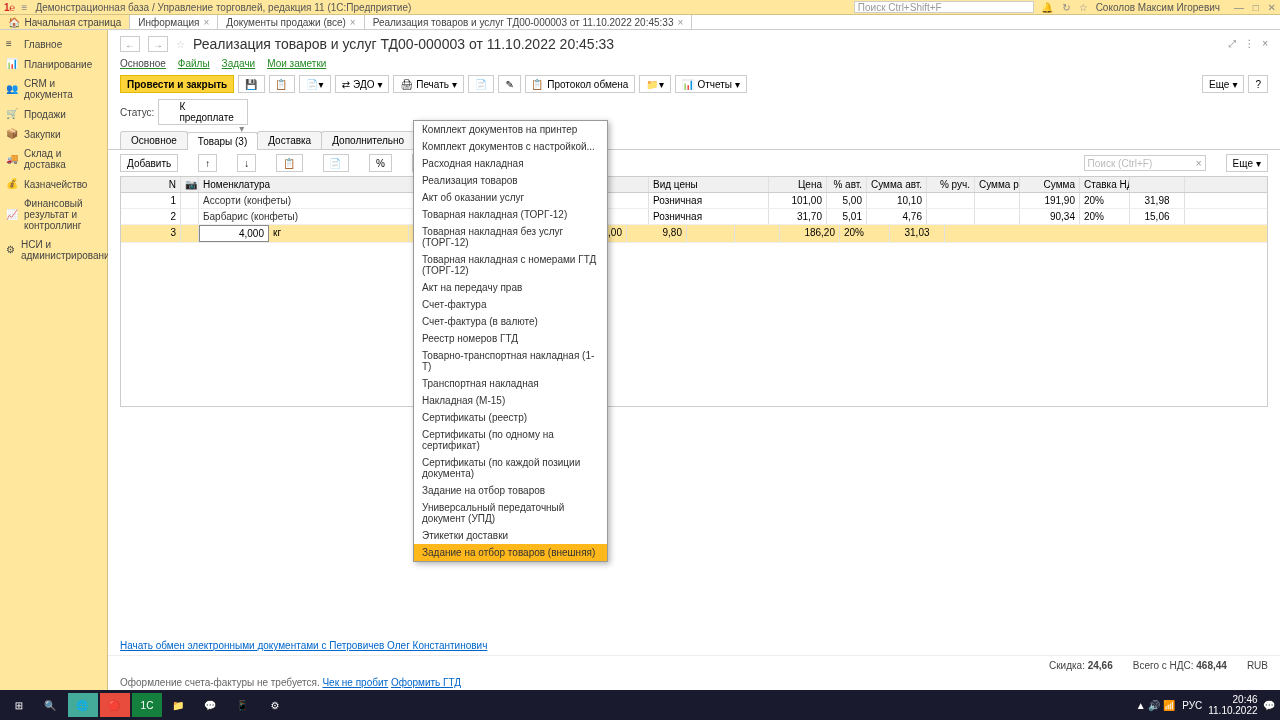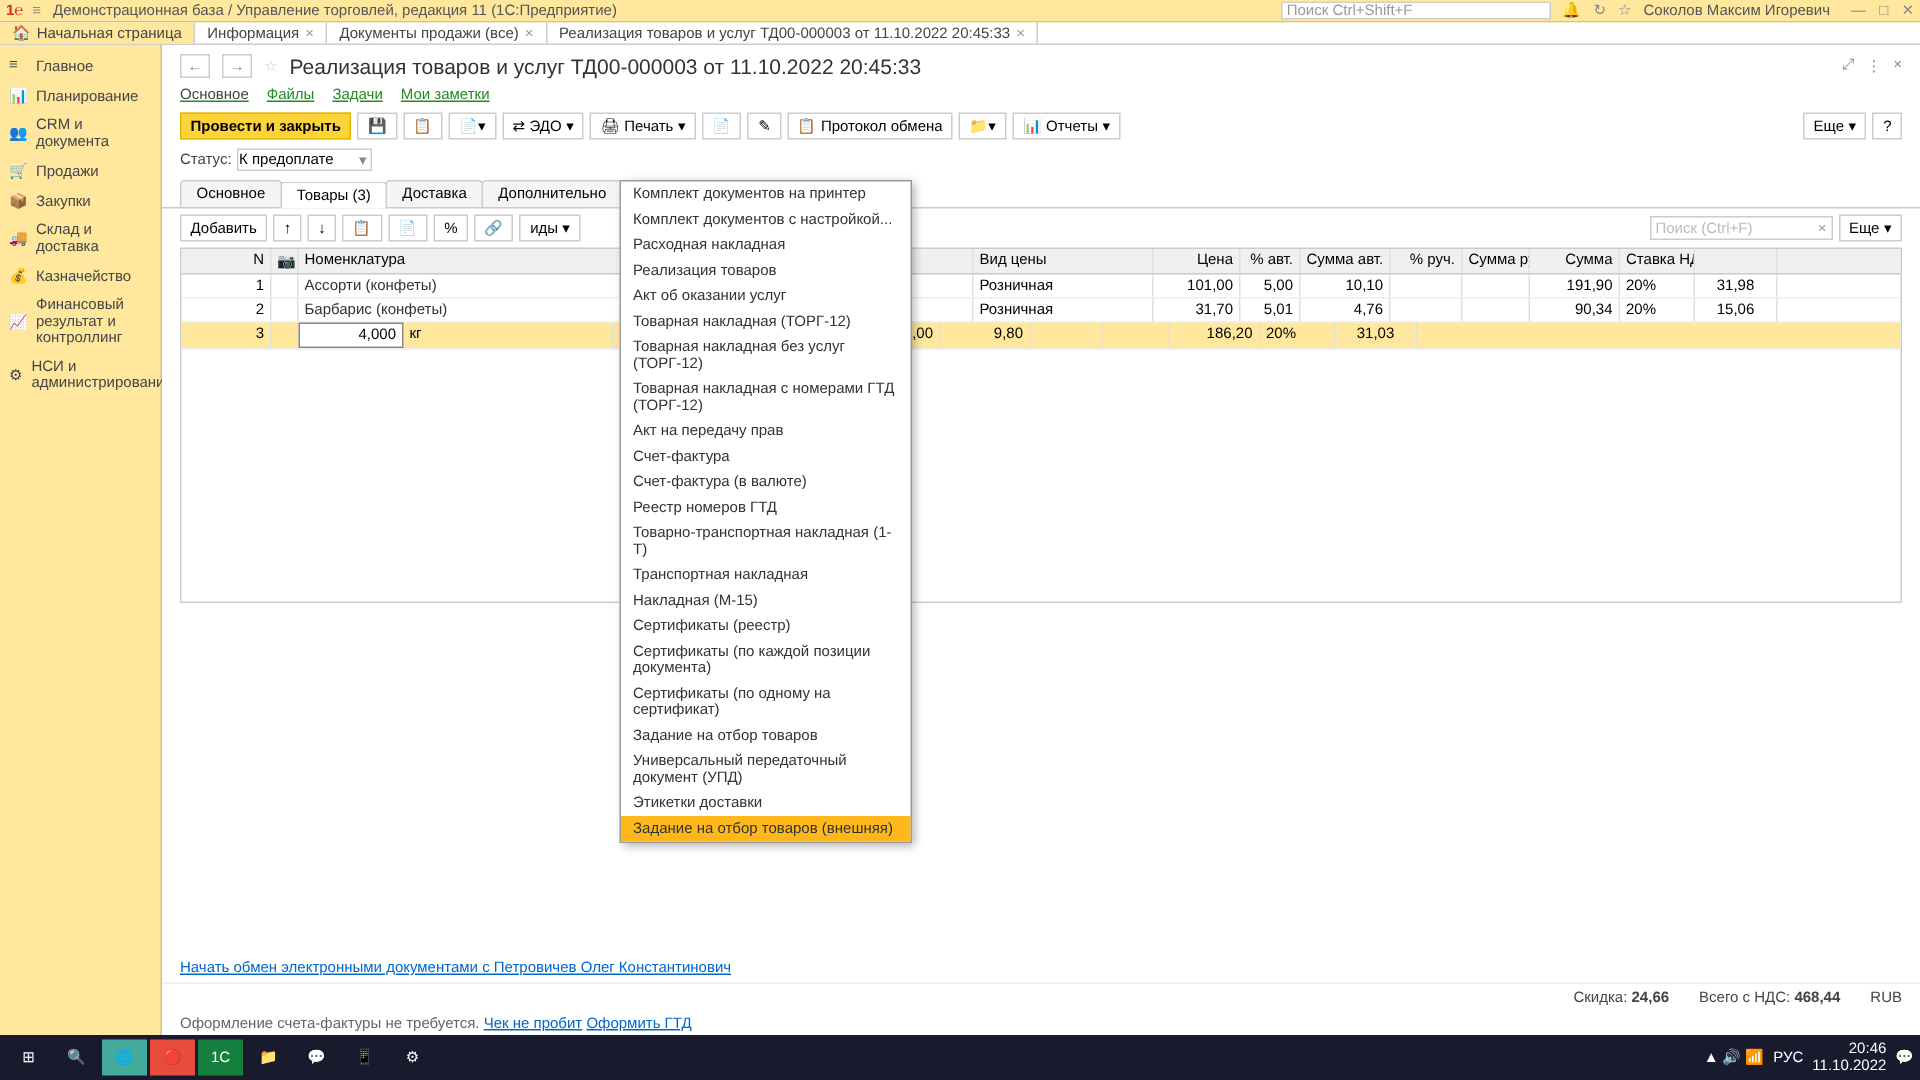--- a/index.html
+++ b/index.html
@@ -28,26 +28,26 @@
 .doc-header .right-icons{margin-left:auto;display:flex;gap:8px;color:#888}
 .subtabs{padding:0 12px;display:flex;gap:12px;color:#228b22;text-decoration:underline;margin-bottom:6px}
 .subtabs span{cursor:pointer}
 .subtabs .active{color:#444;text-decoration:none}
 .toolbar{padding:0 12px;display:flex;align-items:center;gap:4px;margin-bottom:6px;position:relative}
 .btn{border:1px solid #ccc;background:#fff;padding:2px 6px;height:18px;display:flex;align-items:center;gap:3px;cursor:pointer}
 .btn.yellow{background:#ffd43b;border-color:#e0b800;font-weight:bold}
 .btn.more{margin-left:auto}
 .status-row{padding:0 12px;display:flex;align-items:center;gap:4px;margin-bottom:6px}
 .status-row label{color:#444}
-.status-row .sel{border:1px solid #ccc;padding:1px 20px 1px 0;background:#fff;position:relative;width:90px}
+.status-row .sel{border:1px solid #ccc;padding:1px 20px 1px 20px;background:#fff;position:relative;width:90px}
 .status-row .sel::after{content:"▾";position:absolute;right:3px;color:#888}
 .inner-tabs{padding:0 12px;display:flex;border-bottom:1px solid #ccc}
 .inner-tab{padding:3px 10px;border:1px solid #ccc;border-bottom:none;margin-right:-1px;background:#f5f5f5;border-radius:3px 3px 0 0;cursor:pointer}
 .inner-tab.active{background:#fff;position:relative;top:1px}
-.inner-toolbar{padding:4px 12px;display:flex;align-items:center;gap:4px}
+.inner-toolbar{padding:4px 12px;display:flex;align-items:center;gap:20px}
 .inner-toolbar .search-box{margin-left:auto;width:122px;border:1px solid #ccc;height:16px;padding:0 3px;color:#bbb;display:flex;align-items:center;position:relative}
 .inner-toolbar .search-box .x{position:absolute;right:3px;color:#999}
 .grid{margin:0 12px;border:1px solid #ccc;flex:1;overflow:hidden;max-height:470px}
 .grid-head{display:flex;background:#f0f0f0;border-bottom:1px solid #ccc}
 .grid-head div,.grid-row div{padding:2px 4px;border-right:1px solid #e0e0e0;overflow:hidden;white-space:nowrap}
 .grid-row{display:flex;border-bottom:1px solid #eee}
 .grid-row.sel{background:#ffe89e}
 .col-n{width:60px;text-align:right}
 .col-icon{width:18px}
 .col-nom{width:240px}
@@ -313,22 +313,22 @@
         <div class="dropdown-item">Товарная накладная без услуг (ТОРГ-12)</div>
         <div class="dropdown-item">Товарная накладная с номерами ГТД (ТОРГ-12)</div>
         <div class="dropdown-item">Акт на передачу прав</div>
         <div class="dropdown-item">Счет-фактура</div>
         <div class="dropdown-item">Счет-фактура (в валюте)</div>
         <div class="dropdown-item">Реестр номеров ГТД</div>
         <div class="dropdown-item">Товарно-транспортная накладная (1-Т)</div>
         <div class="dropdown-item">Транспортная накладная</div>
         <div class="dropdown-item">Накладная (М-15)</div>
         <div class="dropdown-item">Сертификаты (реестр)</div>
+        <div class="dropdown-item">Сертификаты (по одному на сертификат)</div>
         <div class="dropdown-item">Сертификаты (по каждой позиции документа)</div>
-        <div class="dropdown-item">Сертификаты (по одному на сертификат)</div>
         <div class="dropdown-item">Задание на отбор товаров</div>
         <div class="dropdown-item">Универсальный передаточный документ (УПД)</div>
         <div class="dropdown-item">Этикетки доставки</div>
         <div class="dropdown-item highlight">Задание на отбор товаров (внешняя)</div>
       </div>
   </div>
 </div>
 
 <div class="statusbar">
   <span>📞</span>

